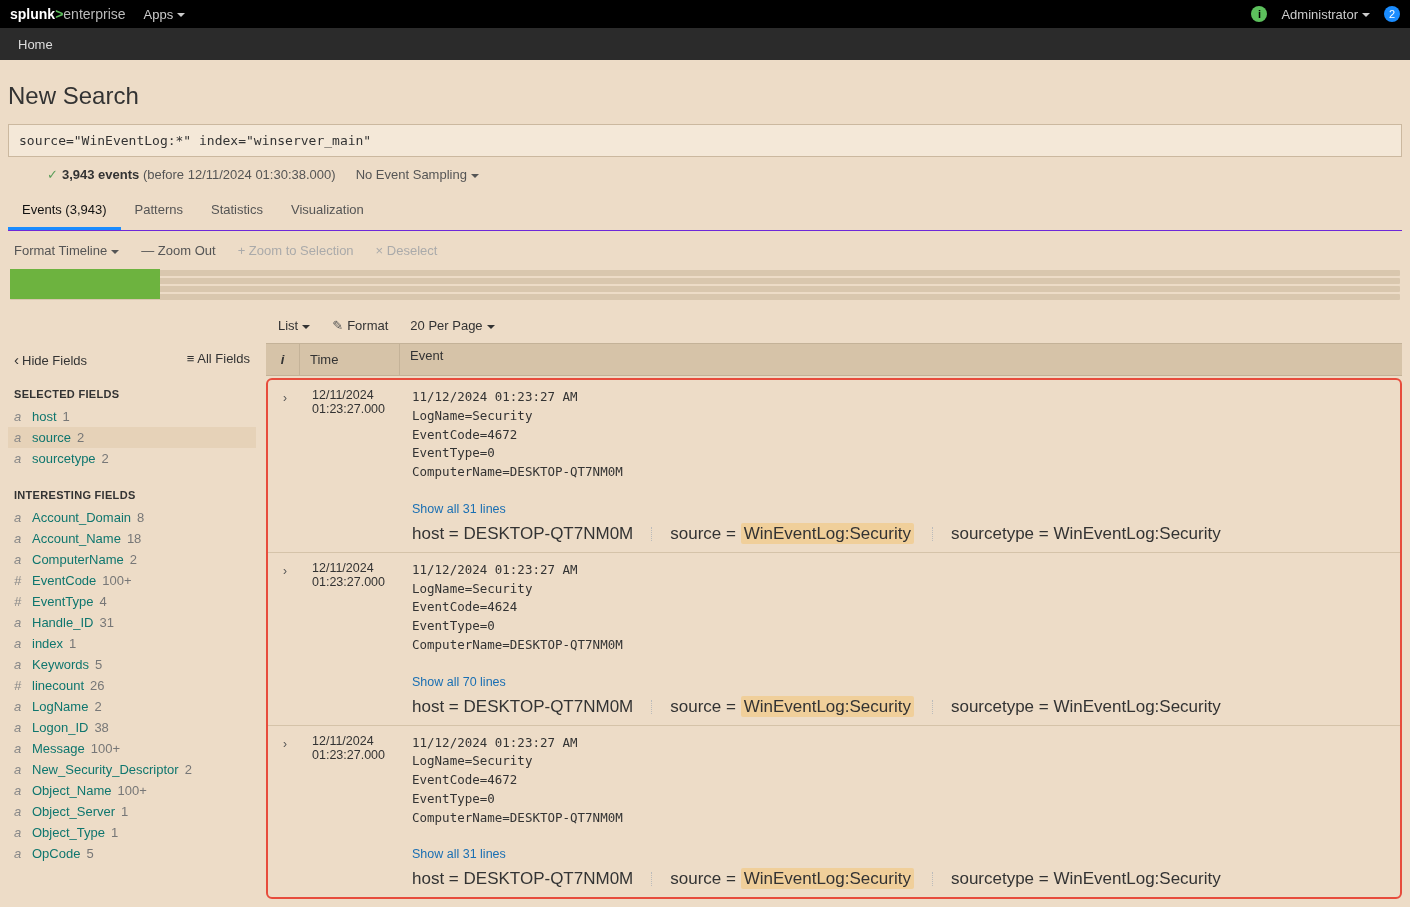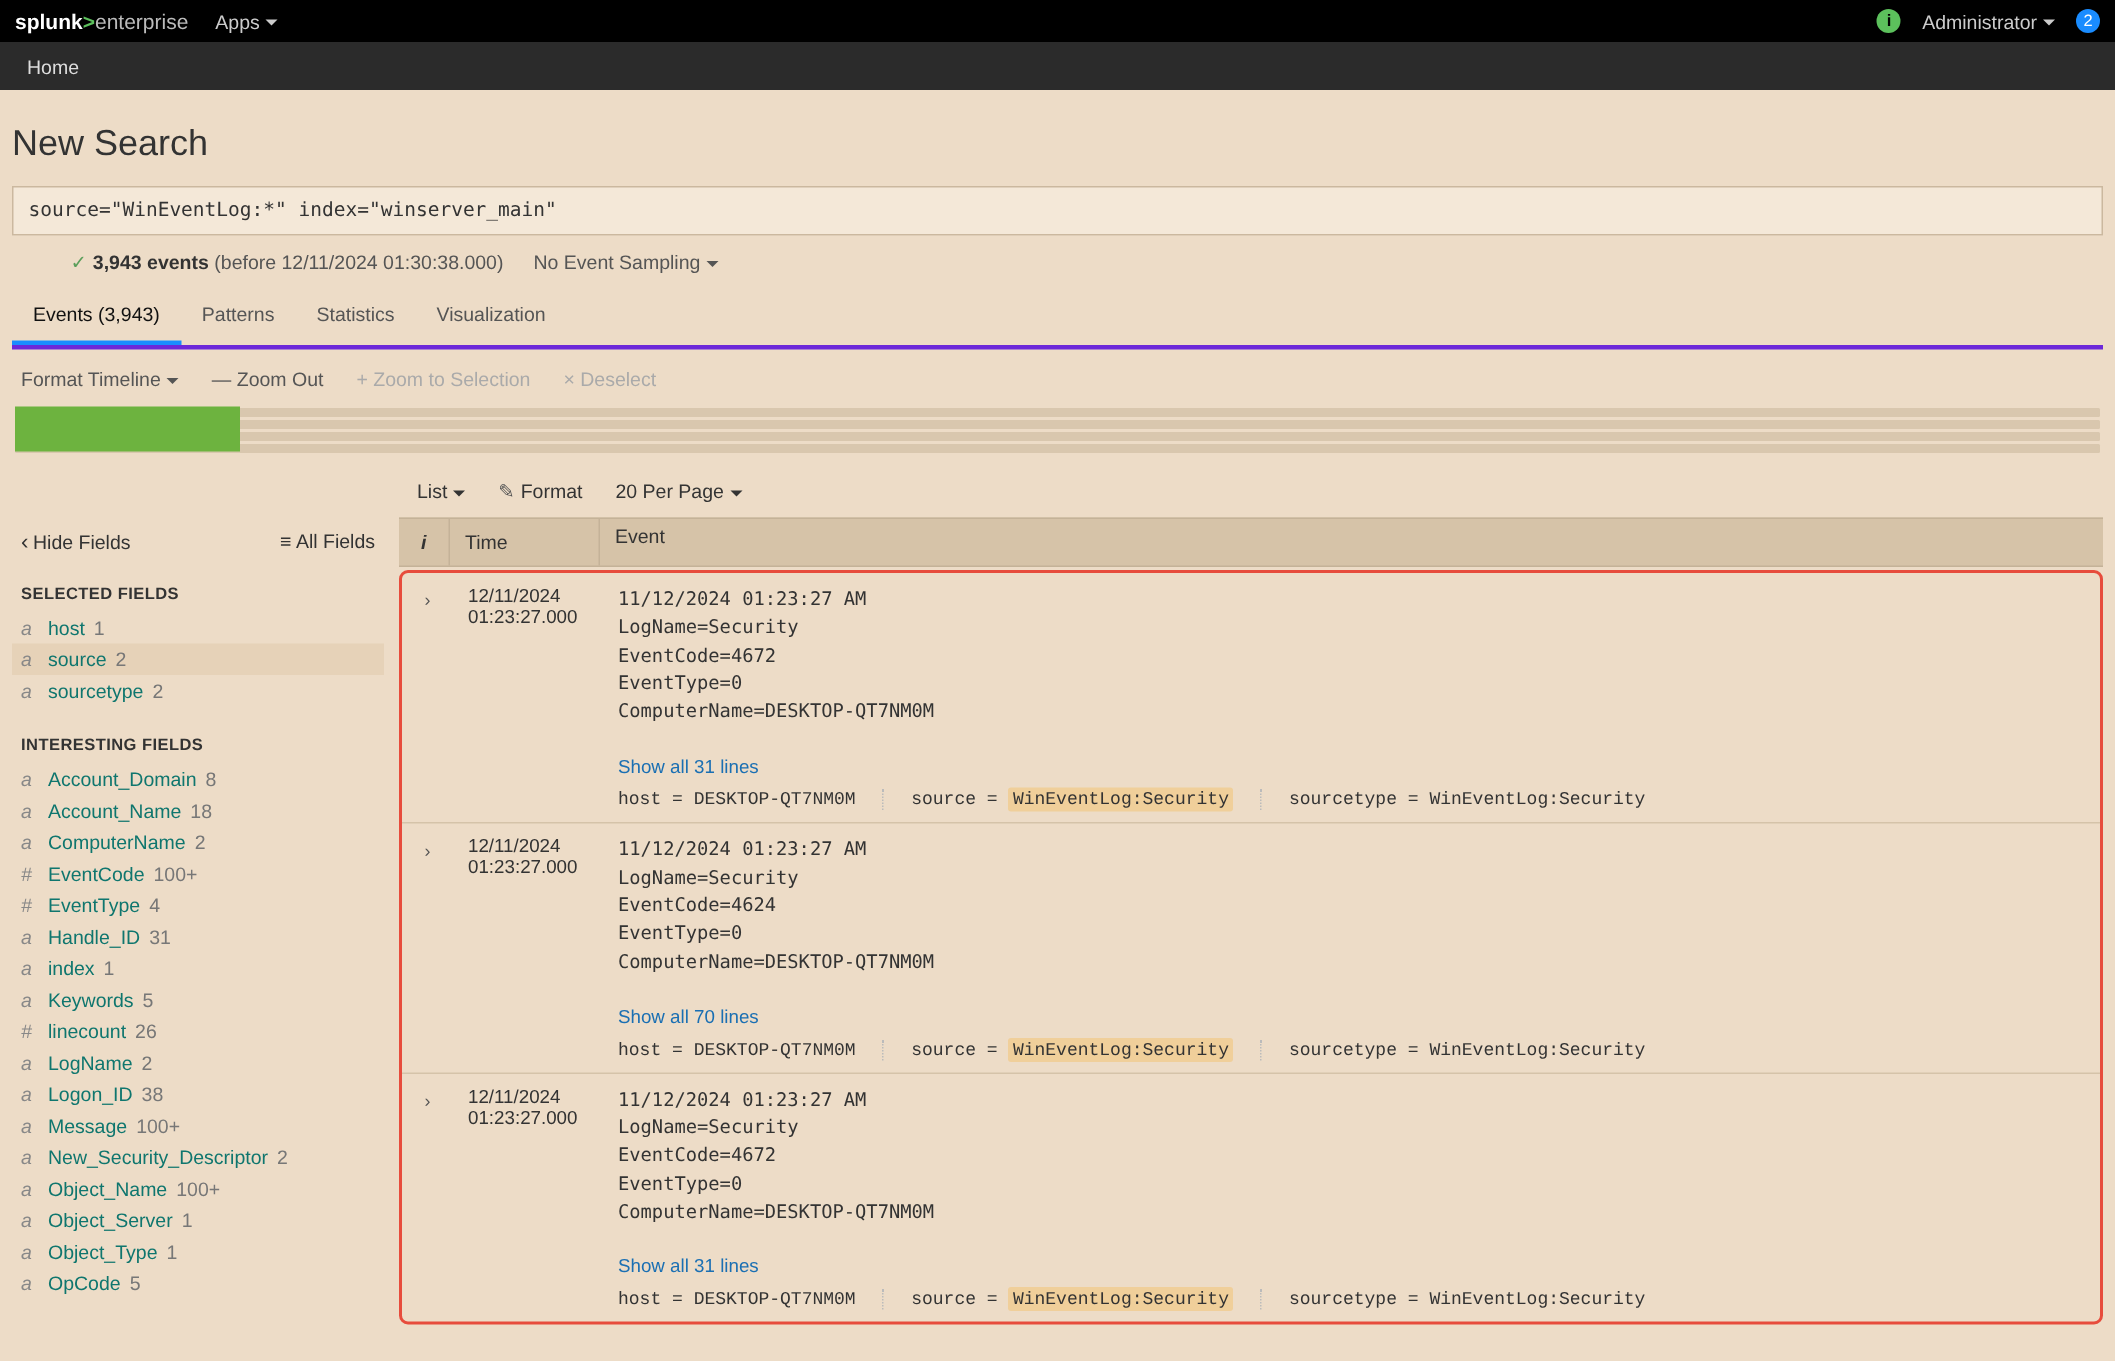--- a/index.html
+++ b/index.html
@@ -15,21 +15,21 @@
 .info-icon { width: 16px; height: 16px; background: #5cc05c; border-radius: 50%; color: #000; font-weight: bold; display: flex; align-items: center; justify-content: center; font-size: 11px; }
 .badge-num { width: 16px; height: 16px; background: #1a8cff; border-radius: 50%; color: #fff; display: flex; align-items: center; justify-content: center; font-size: 11px; }
 .subbar { background: #2b2b2b; color: #bbb; height: 32px; display: flex; align-items: center; padding: 0 18px; }
 .subbar a { color: #ddd; }
 .content { padding: 14px 8px 0 8px; }
 h1.page-title { font-size: 24px; font-weight: normal; color: #333; margin: 8px 0 14px 0; }
 .searchbar { border: 1px solid #cbb89f; background: #f4e8d8; padding: 8px 10px; font-family: Consolas, monospace; font-size: 13px; color: #333; width: 100%; }
 .statusline { display: flex; align-items: center; gap: 20px; padding: 10px 4px; color: #555; margin-left: 35px; }
 .statusline .chk { color: #5a9e5a; margin-right: 4px; }
 .statusline strong { color: #333; }
-.tabs { display: flex; border-bottom: 3px solid #6d28d9; }
+.tabs { display: flex; border-bottom: 1px solid #6d28d9; }
 .tab { padding: 10px 14px; color: #555; cursor: pointer; }
 .tab.active { color: #111; border-bottom: 3px solid #1a8cff; font-weight: 500; }
 .toolbar { display: flex; gap: 22px; padding: 12px 6px; color: #555; align-items: center; }
 .toolbar .disabled { color: #aaa; }
 .timeline { height: 30px; display:flex; flex-direction:column; gap:2px; padding:0 2px;}
 .timeline .row { height:6px; background:#d9c7ae; border-radius:1px;}
 .timeline .bar { position:relative; height:30px;}
 .timeline .green { position:absolute; left:0; top:-1px; width:150px; height:30px; background:#6db33f;}
 .midbar { display: flex; gap: 22px; padding: 18px 0 10px 0; align-items: center; margin-left: 270px; color:#333;}
 .midbar .item { cursor:pointer; }
@@ -53,21 +53,21 @@
 .col-evt { flex:1; padding:4px 10px; color:#333;}
 .eventsbox { border:2px solid #e74c3c; border-radius:6px; margin:2px 0 0 0;}
 .event { display:flex; border-bottom:1px solid #d5c3a9; padding:8px 0;}
 .event:last-child { border-bottom:none;}
 .ev-caret { width:34px; text-align:center; color:#555; padding-top:2px; cursor:pointer;}
 .ev-caret span { display:inline-block; transform:rotate(0deg); font-size:12px; color:#555;}
 .ev-time { width:100px; padding:0 10px; color:#333; font-size:12.5px;}
 .ev-body { flex:1; padding:0 10px;}
 .ev-body .mono { font-family: Consolas, monospace; font-size:12.5px; line-height:1.5; white-space:pre; color:#333;}
 .showlink { color:#1a6fb3; font-size:12.5px; cursor:pointer; margin-top:20px; display:inline-block;}
-.tagline { margin-top:8px; font-size:12px; color:#333; display:flex; gap:18px; align-items:center;font-family:Liberation Mono, monospace;}
+.tagline { margin-top:8px; font-size:17px; color:#333; display:flex; gap:18px; align-items:center;}
 .tagline .sep { color:#bbb; border-left:1px dotted #bbb; height:14px;}
 .tagline .k { color:#333; }
 .tagline .v { color:#333; }
 .hl { background:#f0cf9a; padding:1px 3px; border-radius:2px;}
 a { text-decoration: none; }
 </style>
 </head>
 <body>
 
 <div class="topbar">

